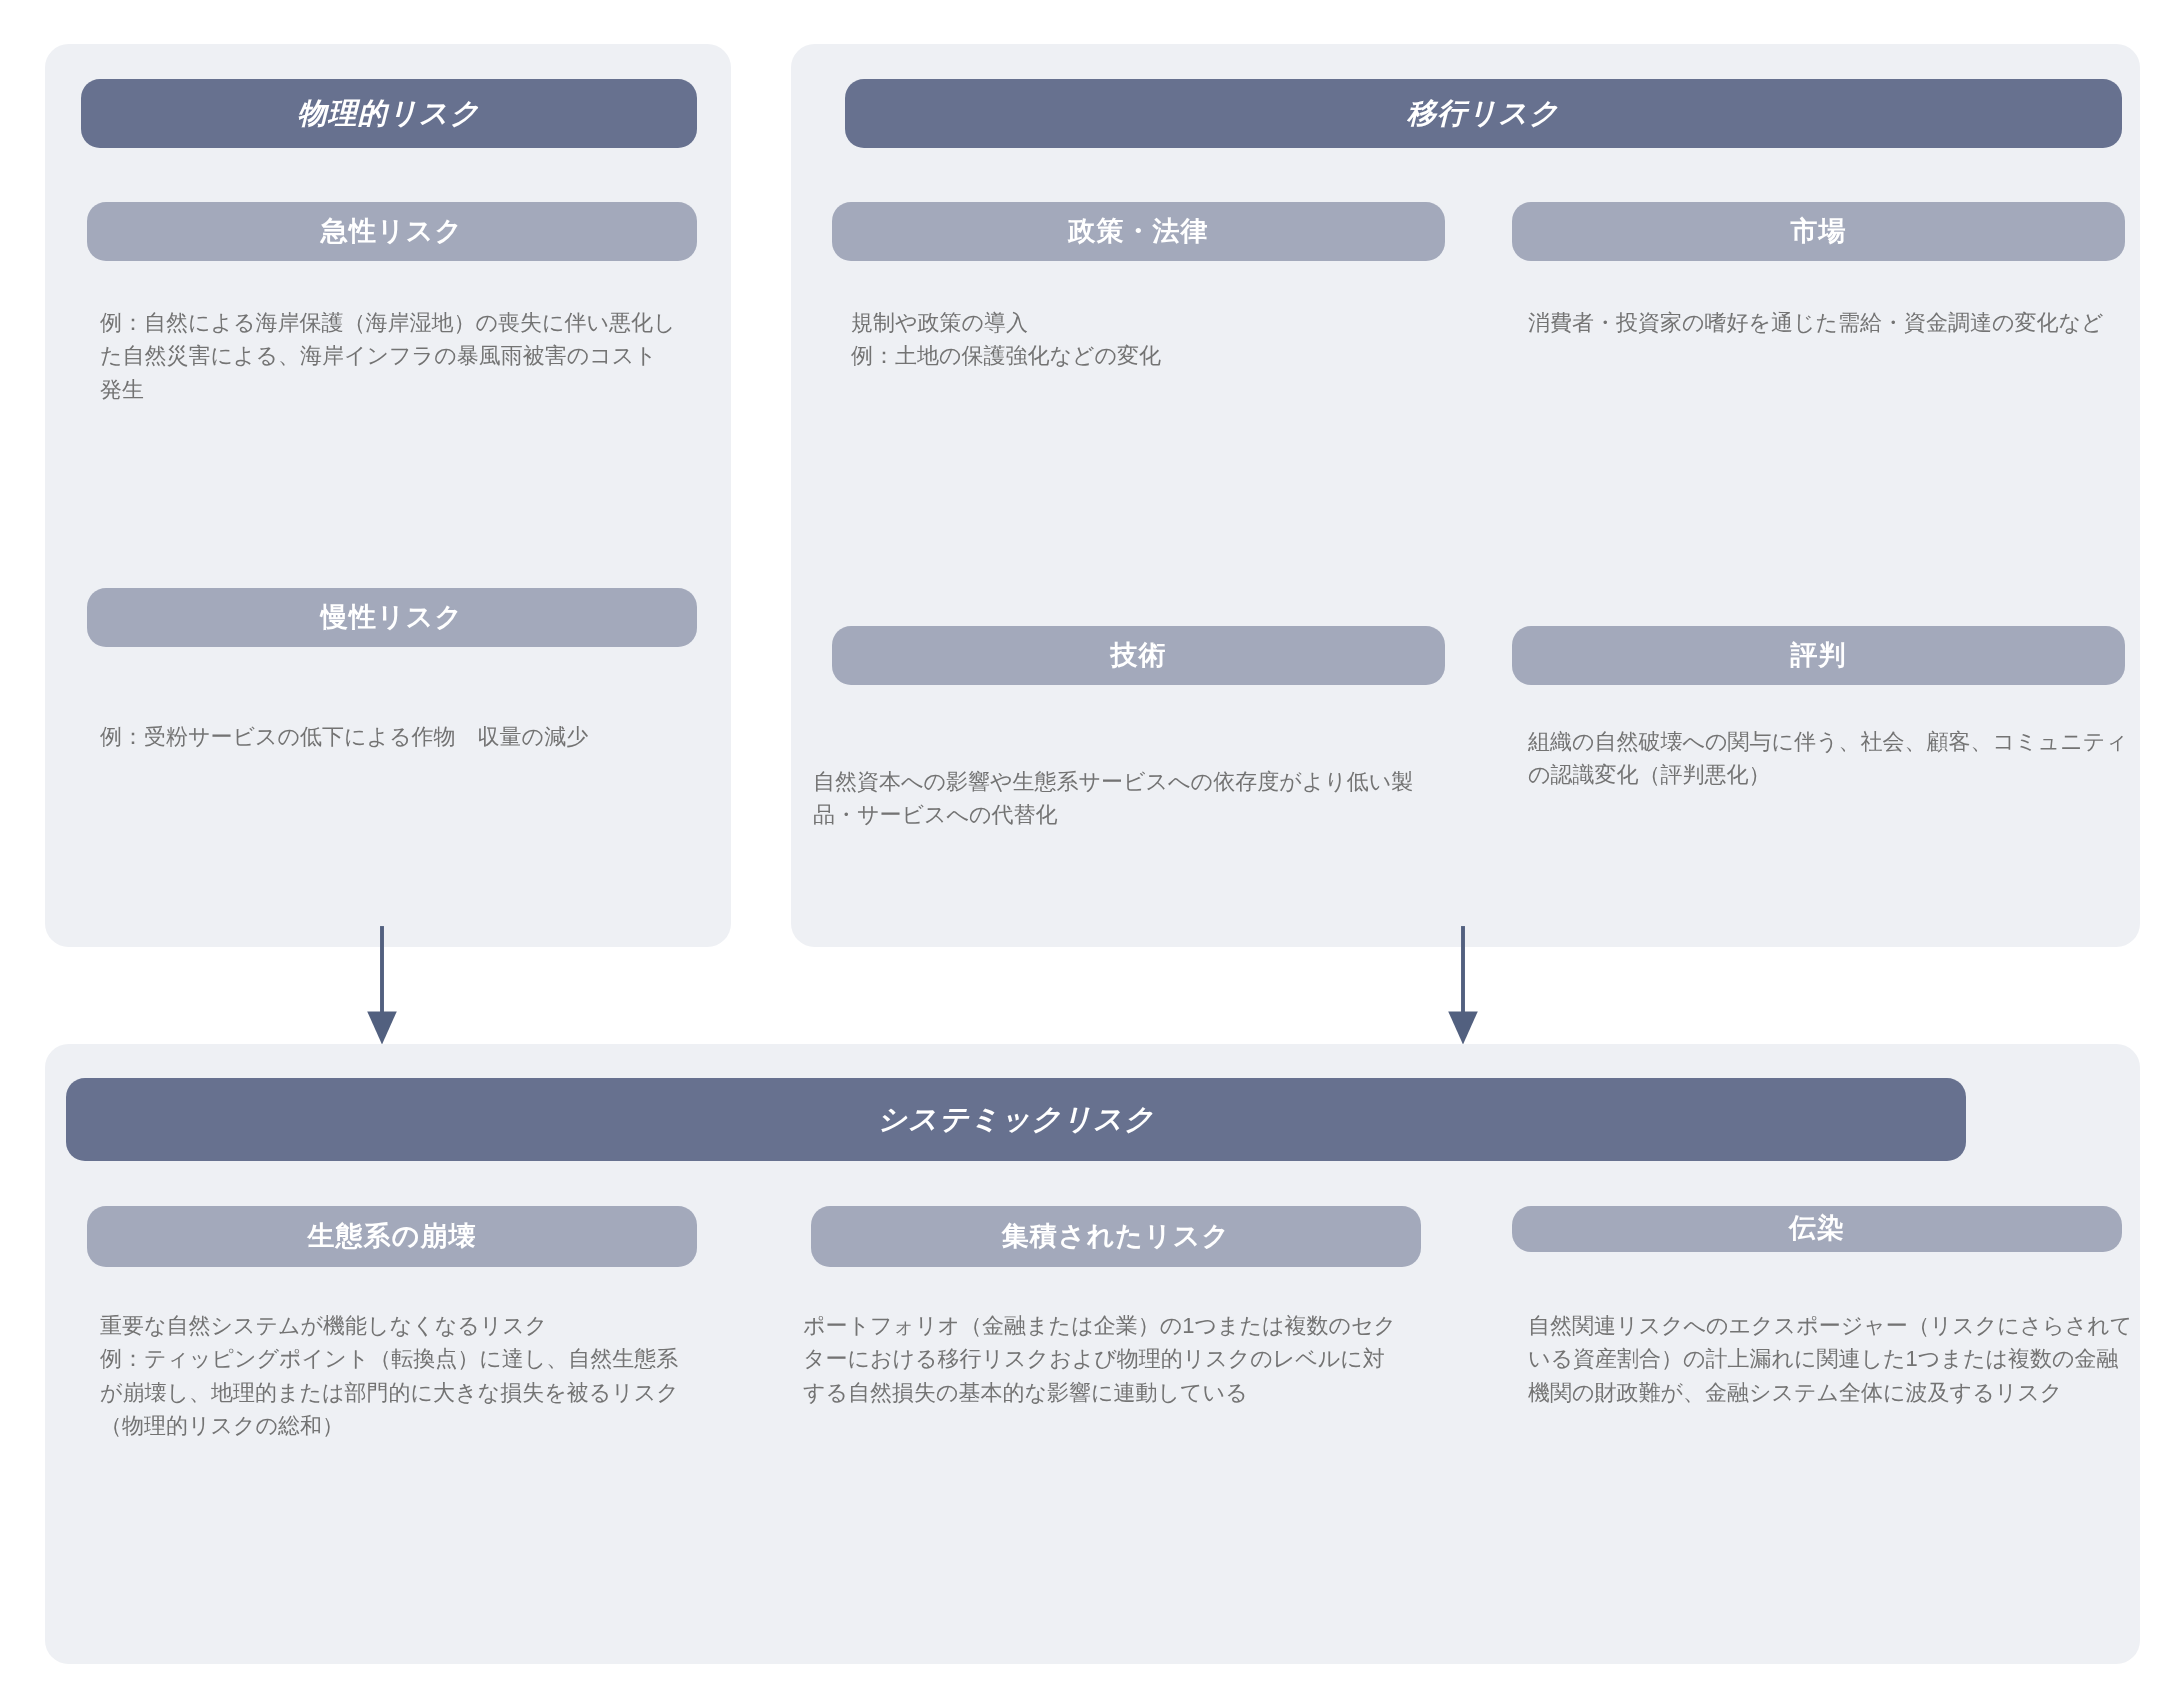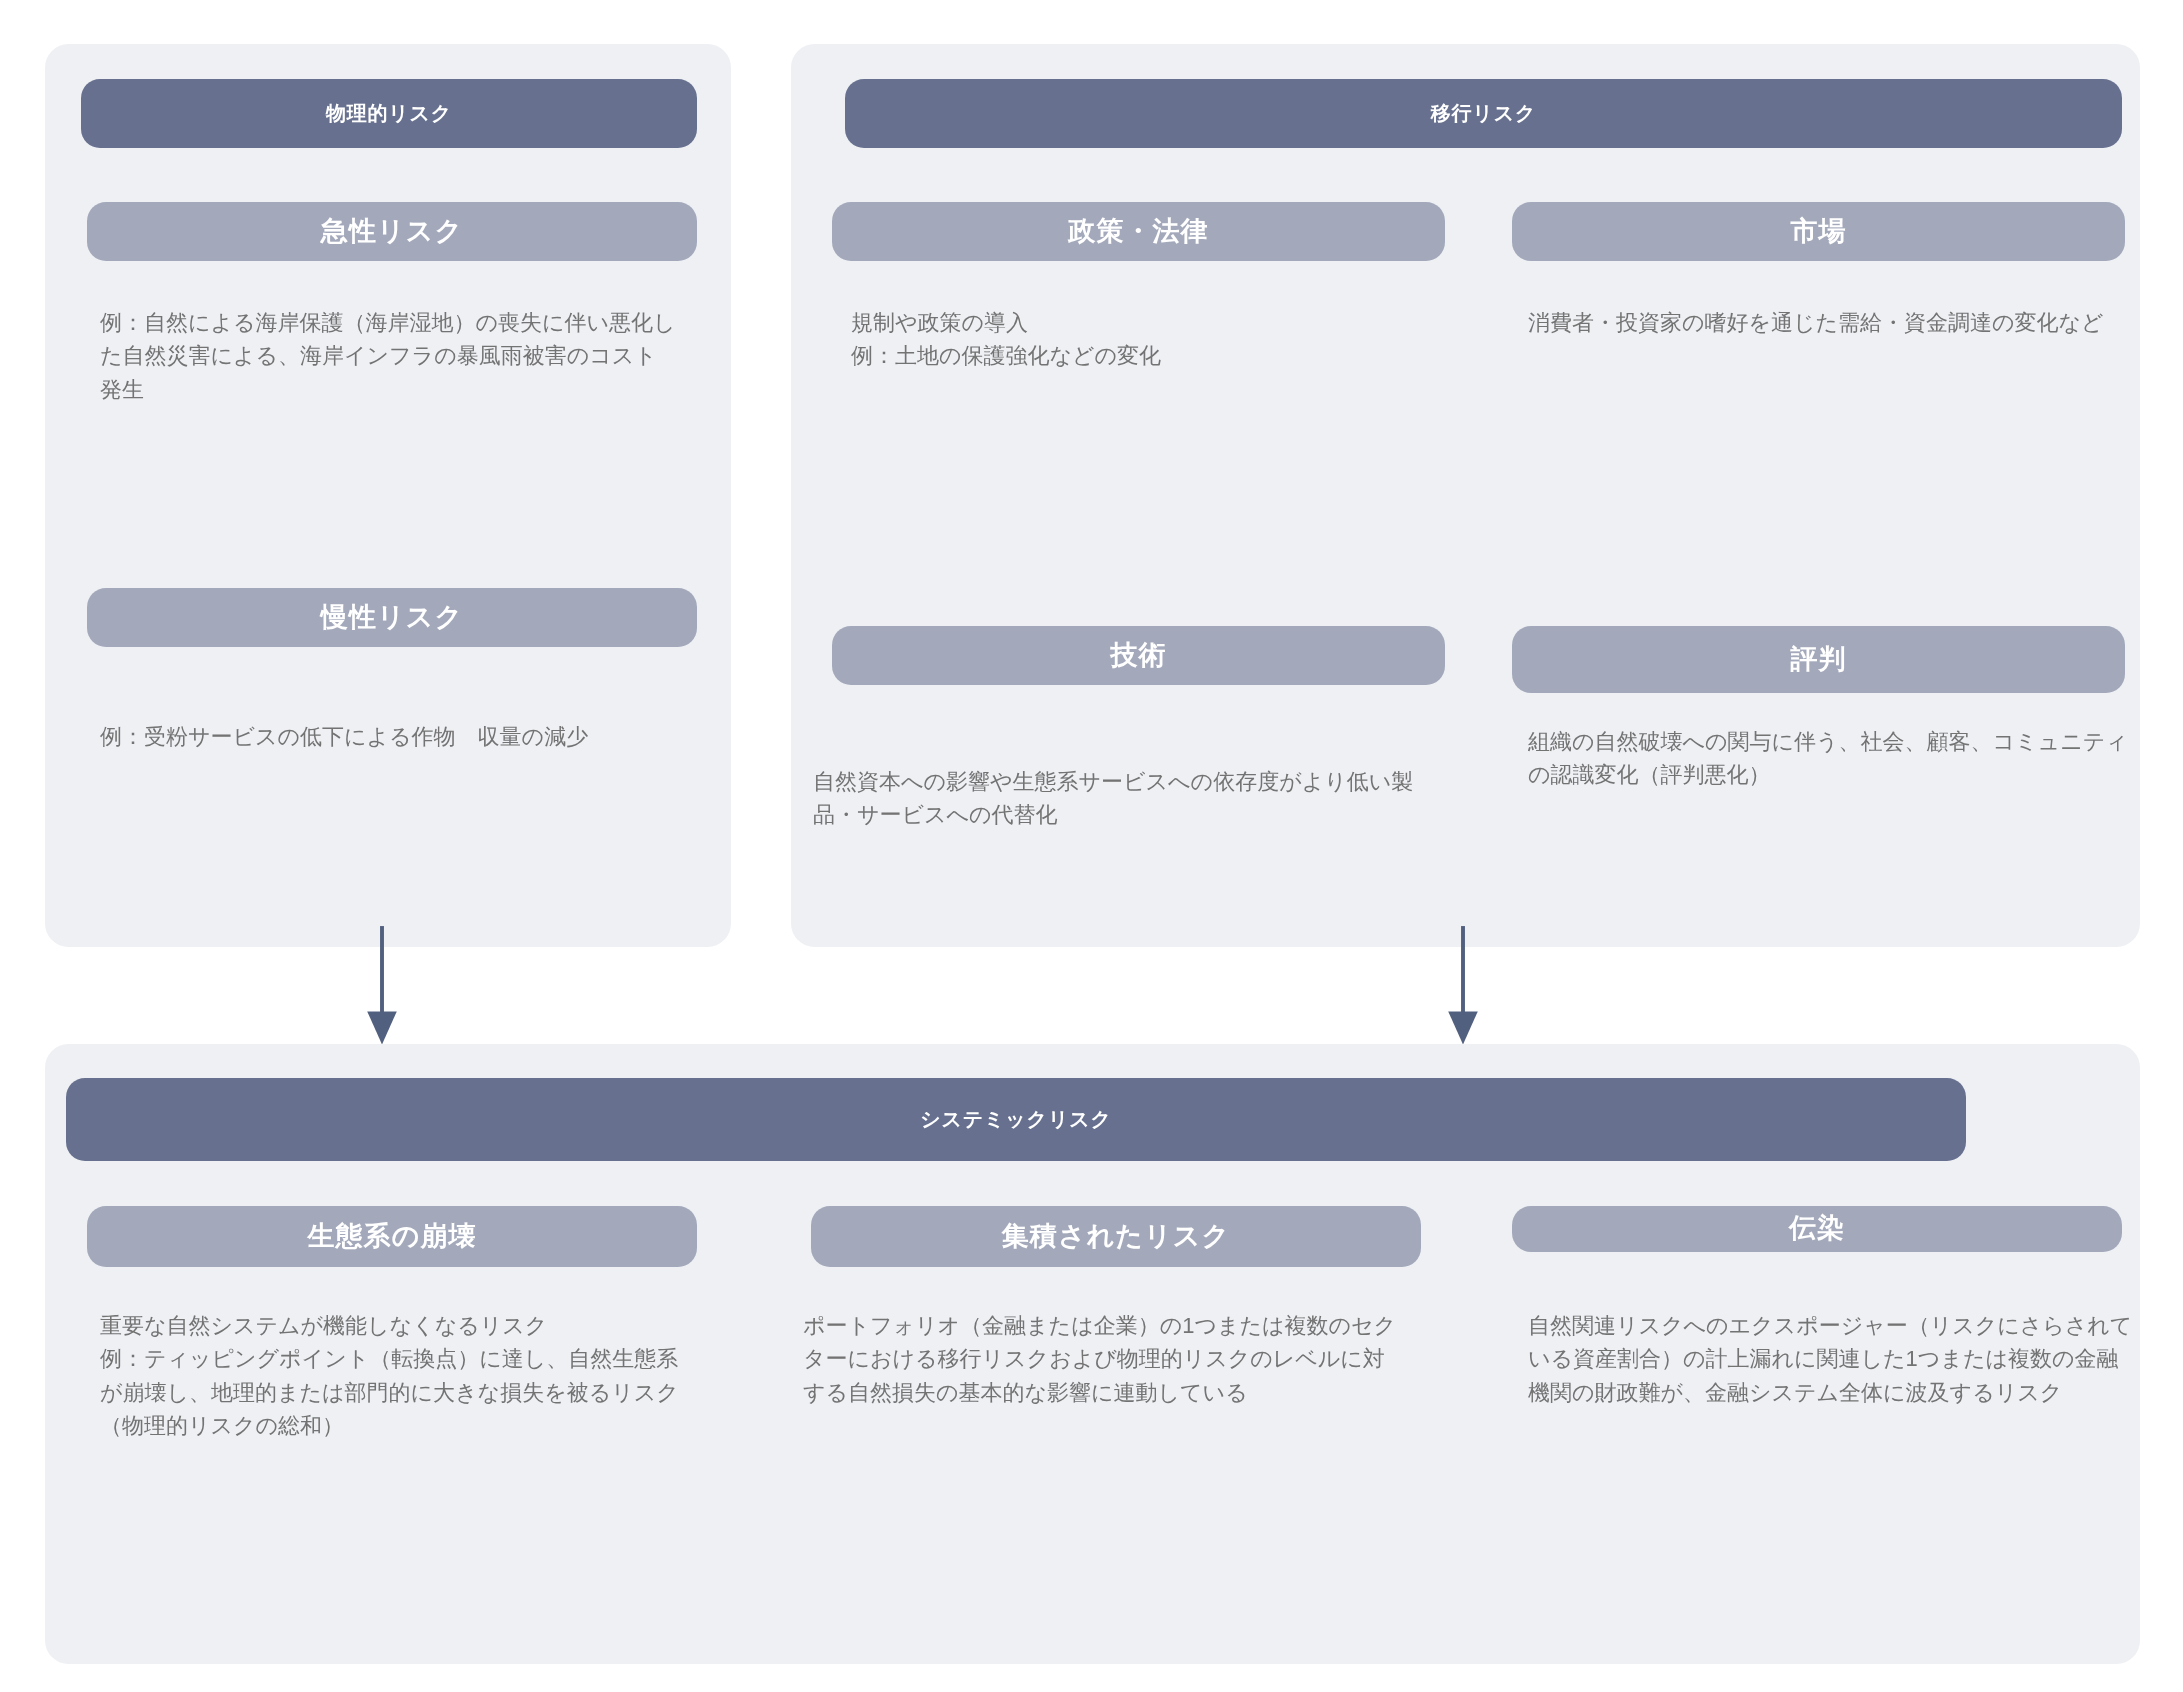--- a/index.html
+++ b/index.html
@@ -36,40 +36,41 @@
     align-items: center;
     justify-content: center;
     box-sizing: border-box;
     color: #ffffff;
     text-align: center;
     line-height: 1.15;
     letter-spacing: 0.04em;
   }
   .bar-main {
     background: #67718f;
-    font-size: 20px;
+    font-size: 29px;
     font-weight: bold;
+    font-style: italic;
   }
   .bar-sub {
     background: #a3a9bb;
     font-size: 27px;
     font-weight: bold;
   }
 
   
   #bar-physical      { left: 81px;  top: 79px;  width: 616px; height: 69px; }
   #bar-acute         { left: 87px;  top: 202px;  width: 610px; height: 59px; }
   #bar-chronic       { left: 87px;  top: 588px; width: 610px; height: 59px; }
 
   
   #bar-transition    { left: 845px; top: 79px;  width: 1277px; height: 69px; }
   #bar-policy        { left: 832px; top: 202px;  width: 613px; height: 59px; }
   #bar-market        { left: 1512px; top: 202px;  width: 613px; height: 59px; }
   #bar-technology    { left: 832px; top: 626px; width: 613px; height: 59px; }
-  #bar-reputation    { left: 1512px; top: 626px; width: 613px; height: 67px; }
+  #bar-reputation    { left: 1512px; top: 626px; width: 613px; height: 59px; }
 
   
   #bar-systemic      { left: 66px;  top: 1078px; width: 1900px; height: 83px; align-items: center; }
   #bar-ecosystem     { left: 87px;  top: 1206px; width: 610px; height: 61px; }
   #bar-accumulated   { left: 791px; top: 1206px; width: 610px; height: 61px; margin-left: 20px; }
   #bar-contagion     { left: 1512px; top: 1206px; width: 610px; height: 46px; }
 
   
   .body-text {
     position: absolute;

